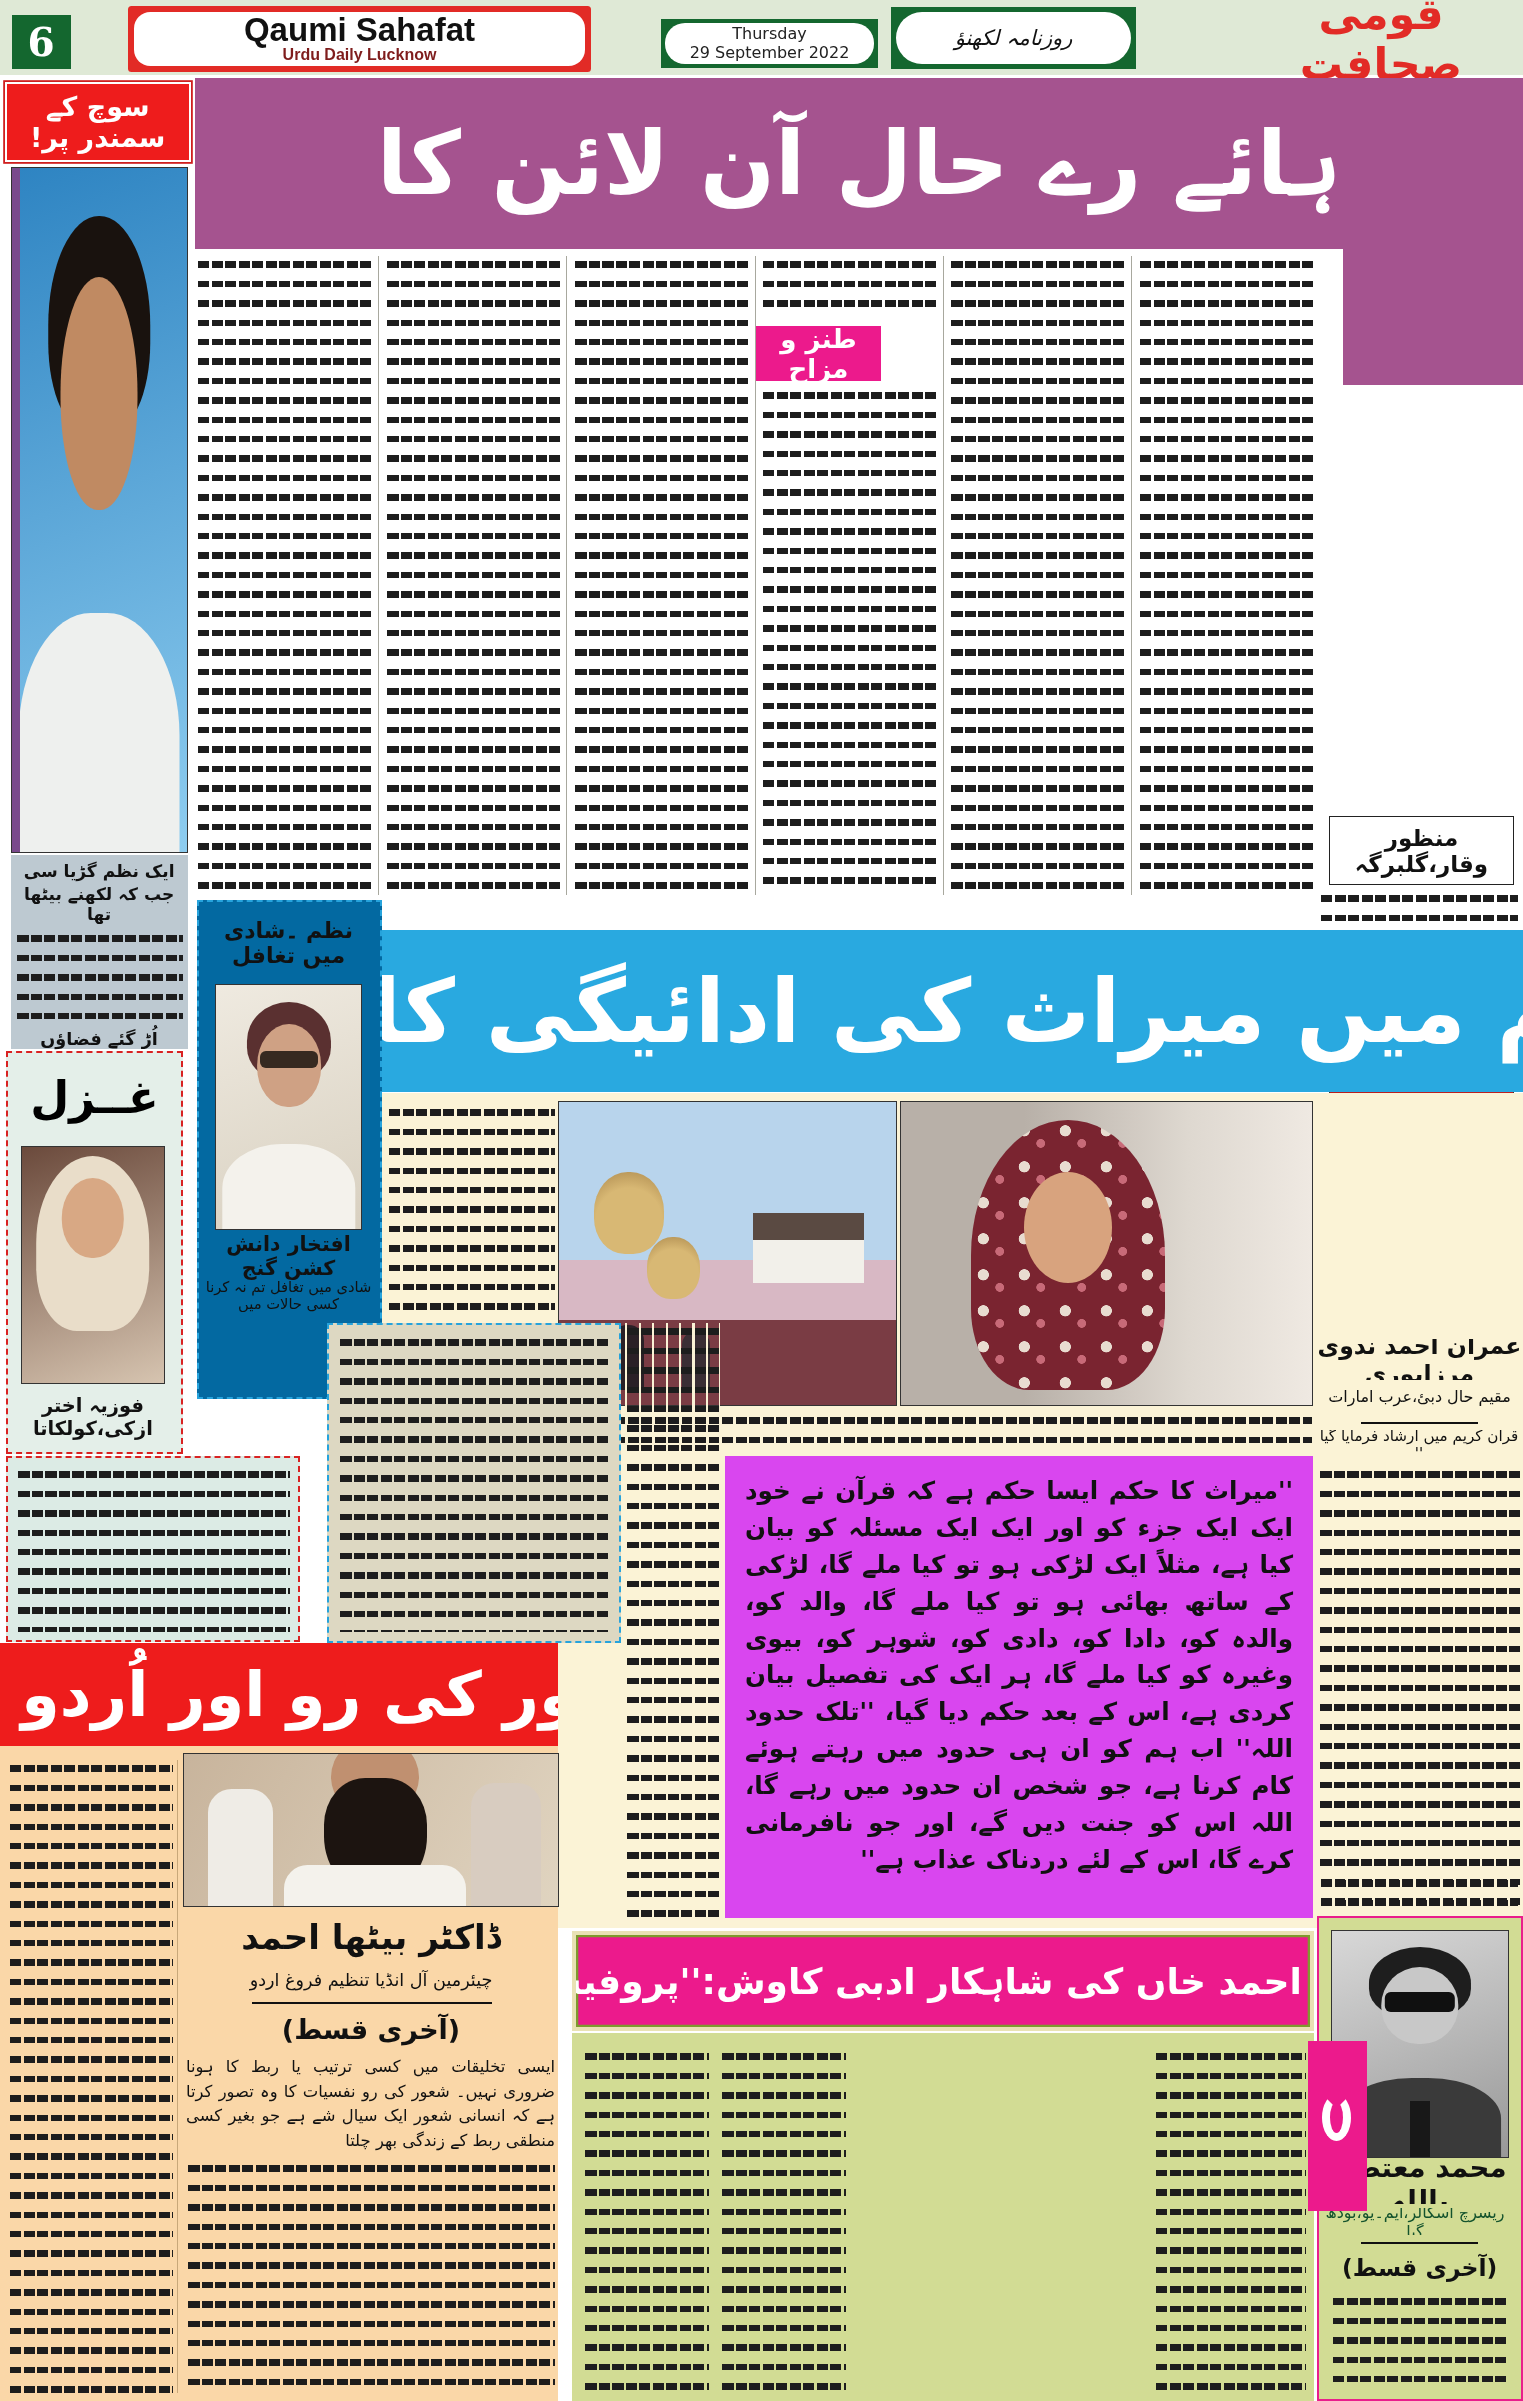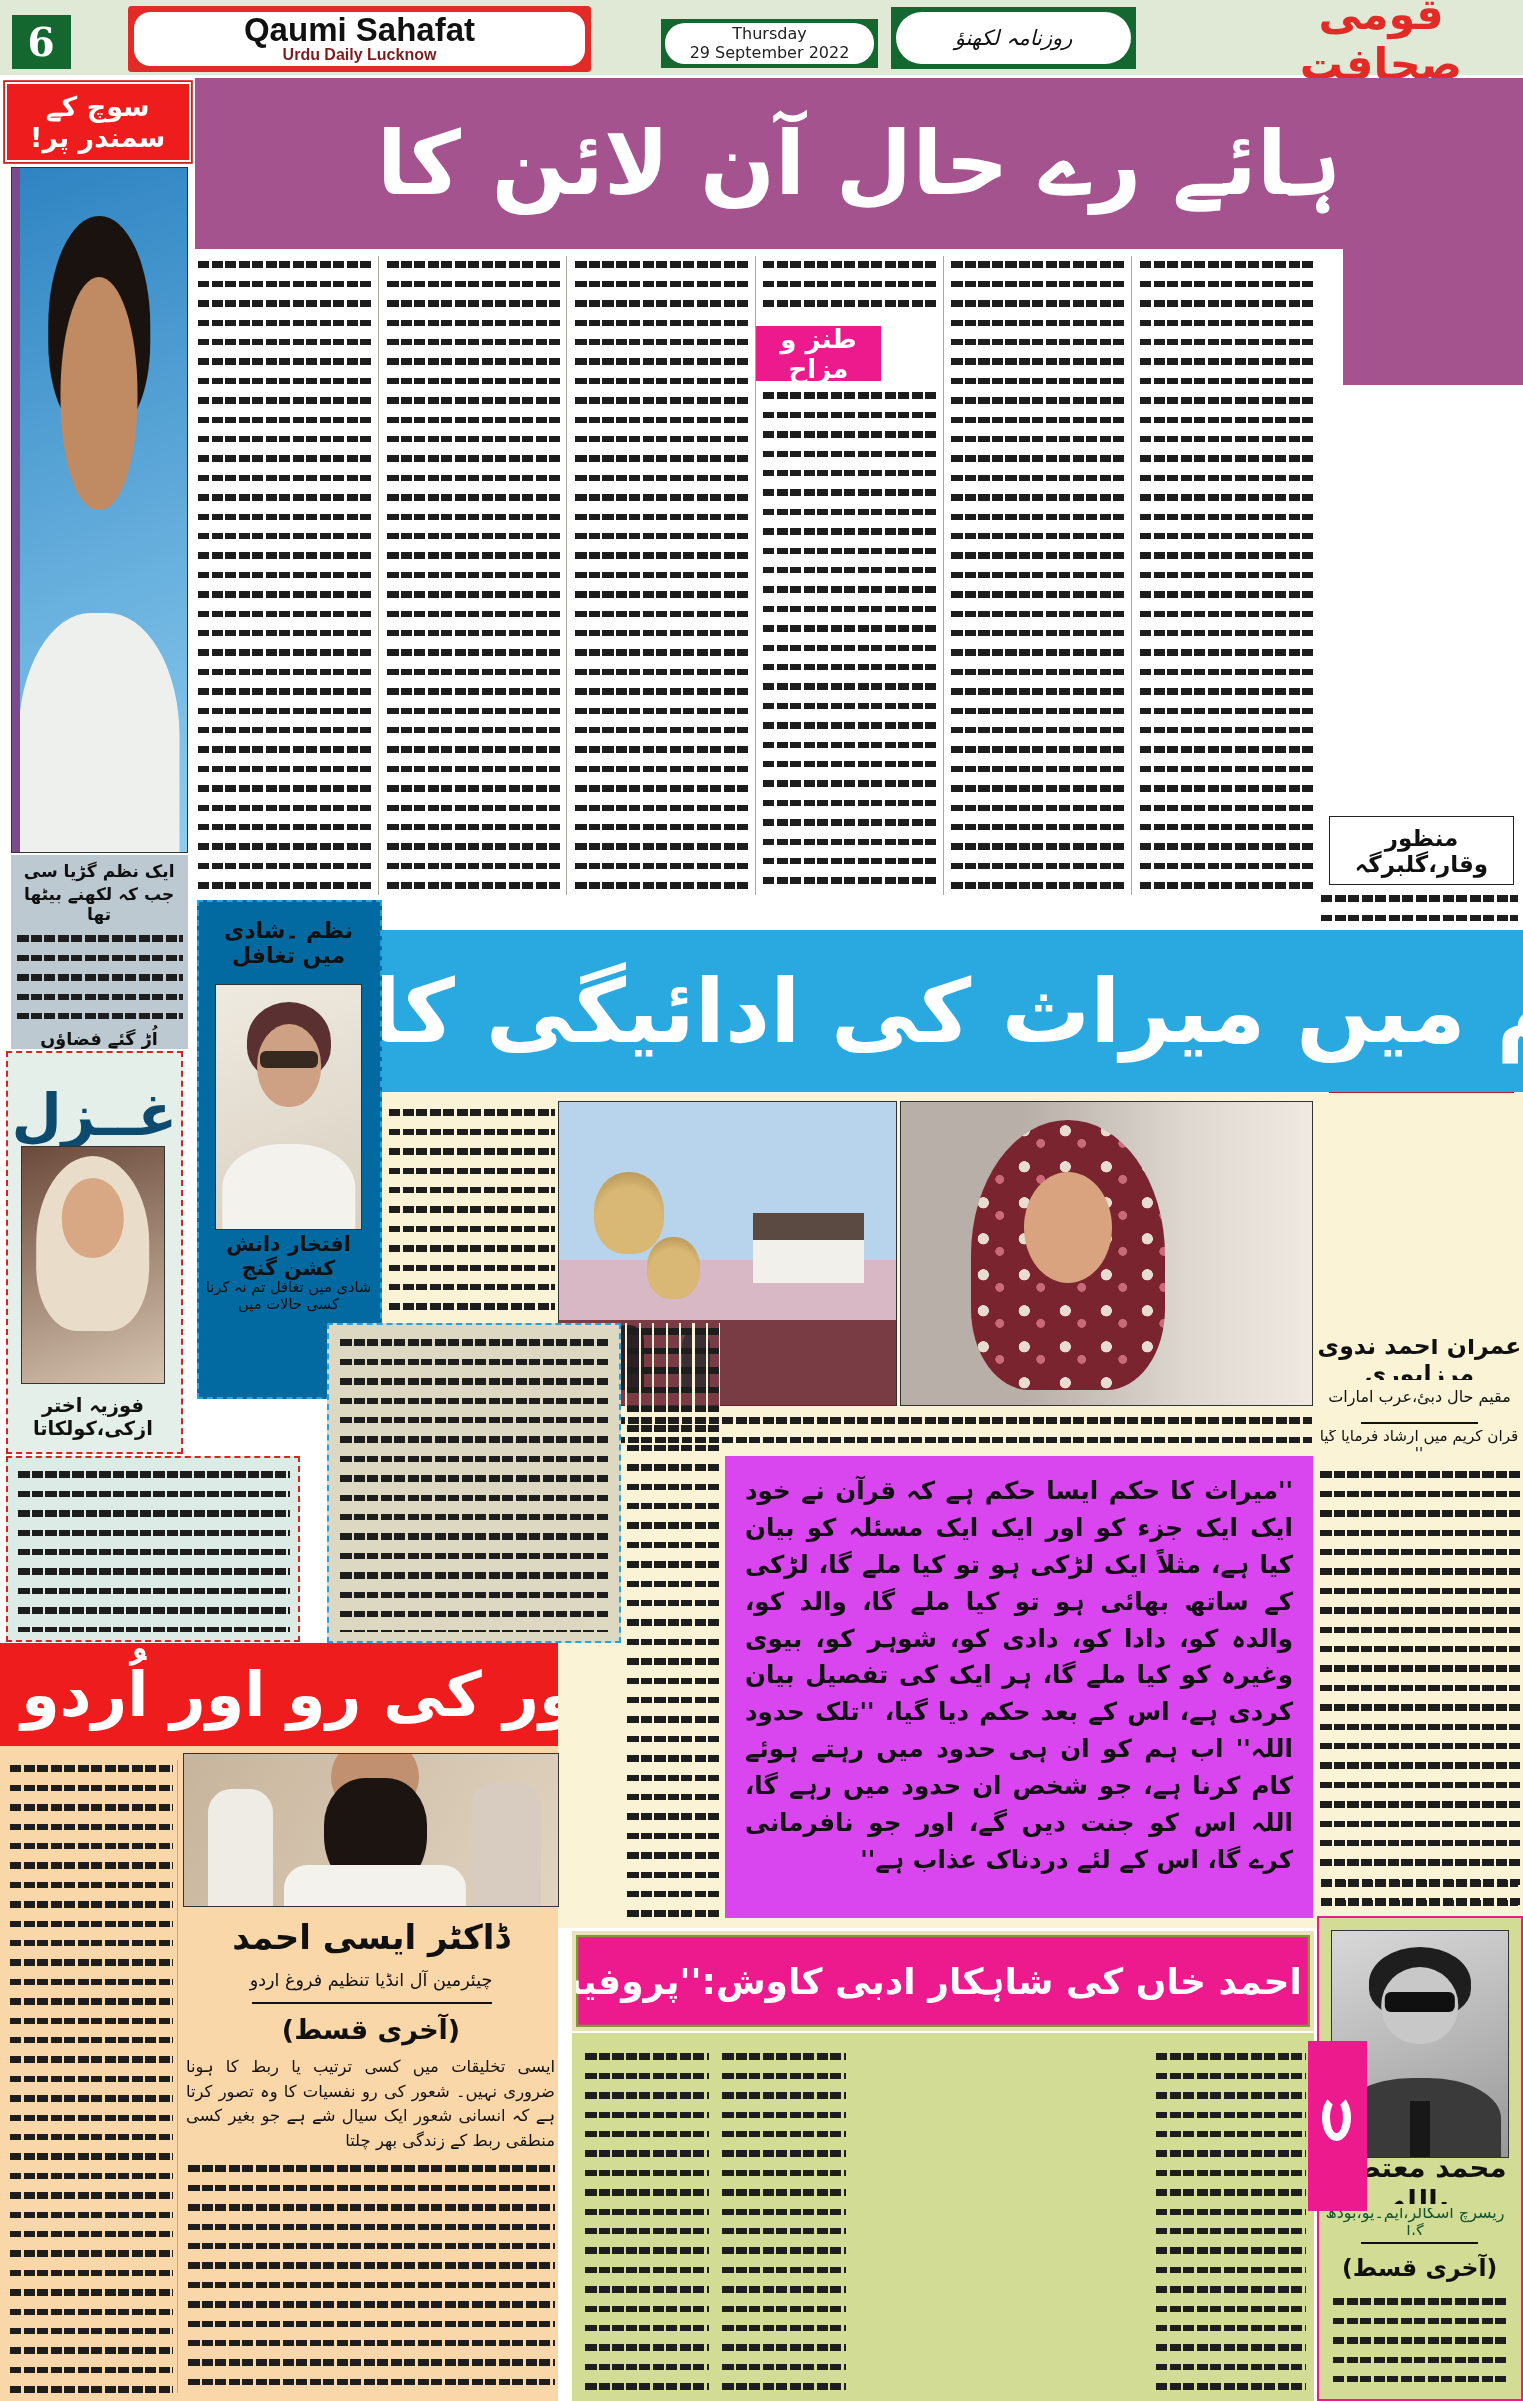--- a/index.html
+++ b/index.html
@@ -88,21 +88,21 @@
   </div>
 
   <div class="abs" style="left:10.6px;top:855px;width:177px;height:194px;background:#bdc9d1;padding:5.9px 4.7px">
     <div class="u" style="font-size:17px;color:#111;text-align:center;font-weight:bold">ایک نظم گڑیا سی</div>
     <div class="u" style="font-size:17px;color:#111;text-align:center;font-weight:bold;margin-top:3.5px">جب کہ لکھنے بیٹھا تھا</div>
     <div class="tx" style="--paper:#bdc9d1;height:94px;margin-top:5.9px"></div>
     <div class="u" style="font-size:17.6px;color:#111;text-align:center;font-weight:bold;margin-top:4.7px">اُڑ گئے فضاؤں میں!!</div>
   </div>
 
   <div class="abs dashR" style="left:5.9px;top:1051px;width:177px;height:403px;background:#e4efe9">
-    <div class="ctr u" style="position:absolute;left:0;top:21px;width:100%;height:82px;font-size:58px;font-weight:bold;color:#0c4a6e">غــزل</div>
+    <div class="ctr u" style="position:absolute;left:0;top:3px;width:100%;height:82px;font-size:45px;font-weight:bold;color:#000000">غــزل</div>
     <div class="photo portrait abs" style="left:13px;top:93px;width:144px;height:238px;--bgA:#6b4a3c;--bgB:#d6c4b0;--skin:#d8a884;--shawl:#e9ddc9">
       <i class="p-hijab"></i>
         <i class="p-face" style="top:13%"></i>
     </div>
     <div class="ctr u" style="position:absolute;left:3.5px;top:337px;width:163px;height:54px;font-size:19.4px;font-weight:bold;color:#111">فوزیہ اختر ازکی،کولکاتا</div>
   </div>
 
   <div class="abs dashR" style="left:5.9px;top:1456px;width:294px;height:186px;background:#dcebe5">
     <div class="tx" style="--paper:#dcebe5;position:absolute;left:8.2px;top:8.2px;right:8.2px;bottom:8.2px"></div>
   </div>
@@ -213,21 +213,21 @@
   <div class="abs vr" style="left:177px;top:1760px;height:633px;background:#c8a87a"></div>
 
   <div class="abs photo" style="left:183px;top:1753px;width:376px;height:154px;background:linear-gradient(120deg,#c8b49c,#e0d4c0)">
     <i class="abs" style="left:23.5px;top:35px;width:65px;height:123px;background:#efece6;border-radius:23.5px 23.5px 0 0"></i>
     <i class="abs" style="left:287px;top:29px;width:70px;height:129px;background:#d8ccc0;border-radius:23.5px 23.5px 0 0"></i>
     <i class="abs" style="left:147px;top:-17.6px;width:88px;height:82px;background:#c09070;border-radius:50%"></i>
     <i class="abs" style="left:140px;top:23.5px;width:103px;height:117px;background:#1c1410;border-radius:40% 40% 50% 50%"></i>
     <i class="abs" style="left:100px;top:111px;width:182px;height:53px;background:#f4f2ec;border-radius:23.5px 23.5px 0 0"></i>
   </div>
   <div class="abs ctr u" style="left:183px;top:1911px;width:376px;height:52px;font-size:34px;font-weight:bold;color:#111">
-    <span>ڈاکٹر ایسی احمد</span>
+    <span>ڈاکٹر بیٹھا احمد</span>
   </div>
   <div class="abs ctr u" style="left:183px;top:1965px;width:376px;height:30.5px;font-size:17.6px;color:#111">
     <span>چیئرمین آل انڈیا تنظیم فروغ اردو</span>
   </div>
   <div class="abs" style="left:252px;top:2002px;width:240px;height:2.3px;background:#111"></div>
   <div class="abs ctr u" style="left:183px;top:2008px;width:376px;height:43px;font-size:27px;font-weight:bold;color:#111">
     <span>(آخری قسط)</span>
   </div>
   <div class="abs u" style="left:186px;top:2055px;width:369px;height:99px;font-size:16.4px;color:#111;line-height:1.5;text-align:justify;overflow:hidden">
     <span>ایسی تخلیقات میں کسی ترتیب یا ربط کا ہونا ضروری نہیں۔ شعور کی رو نفسیات کا وہ تصور کرتا ہے کہ انسانی شعور ایک سیال شے ہے جو بغیر کسی منطقی ربط کے زندگی بھر چلتا</span>

